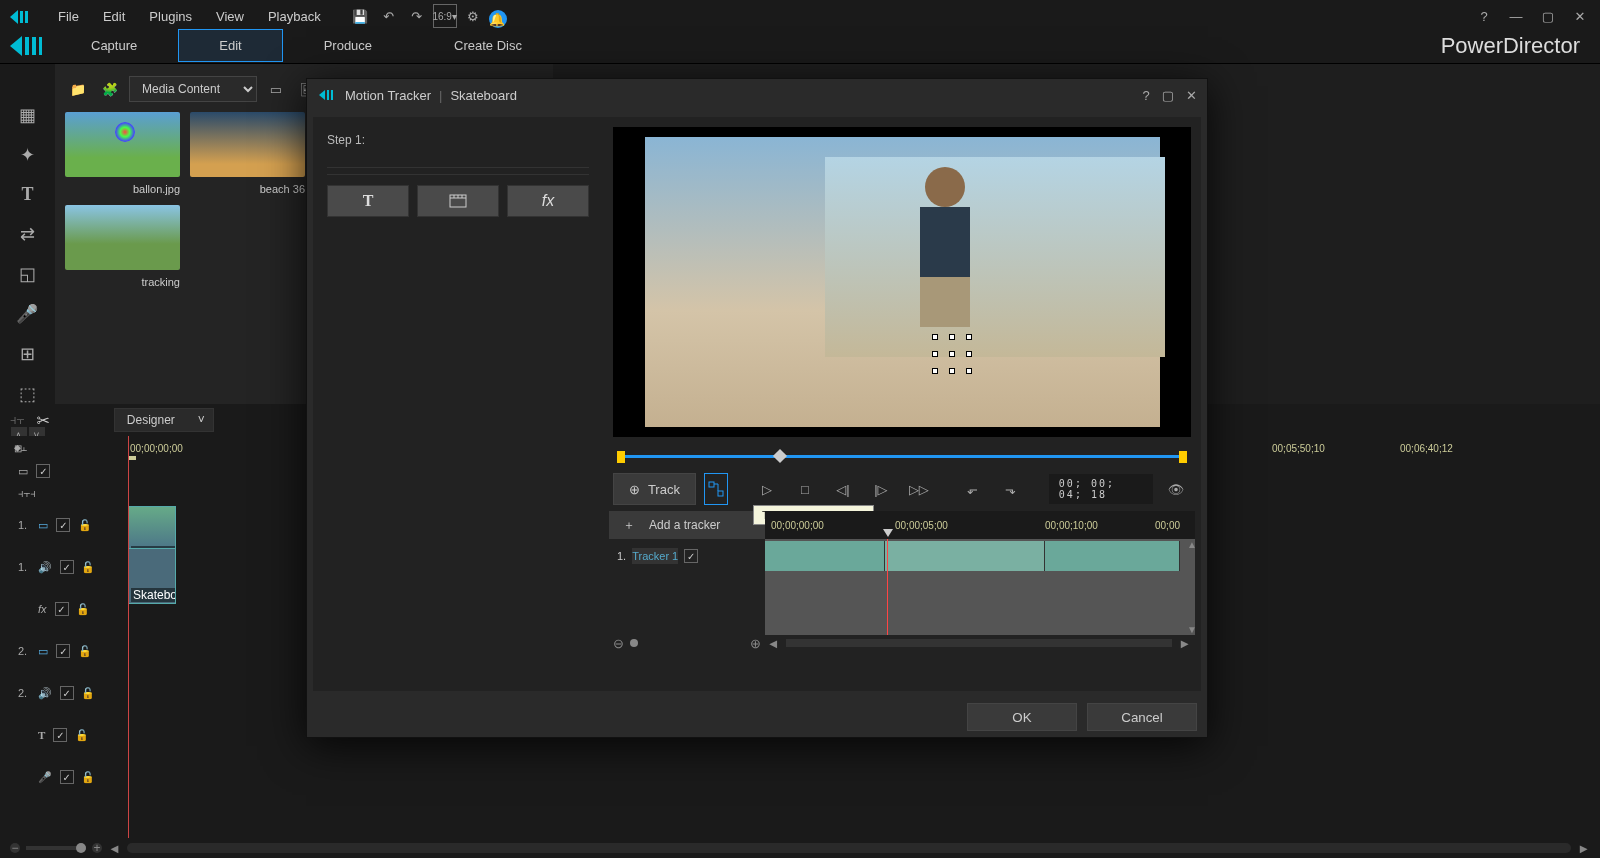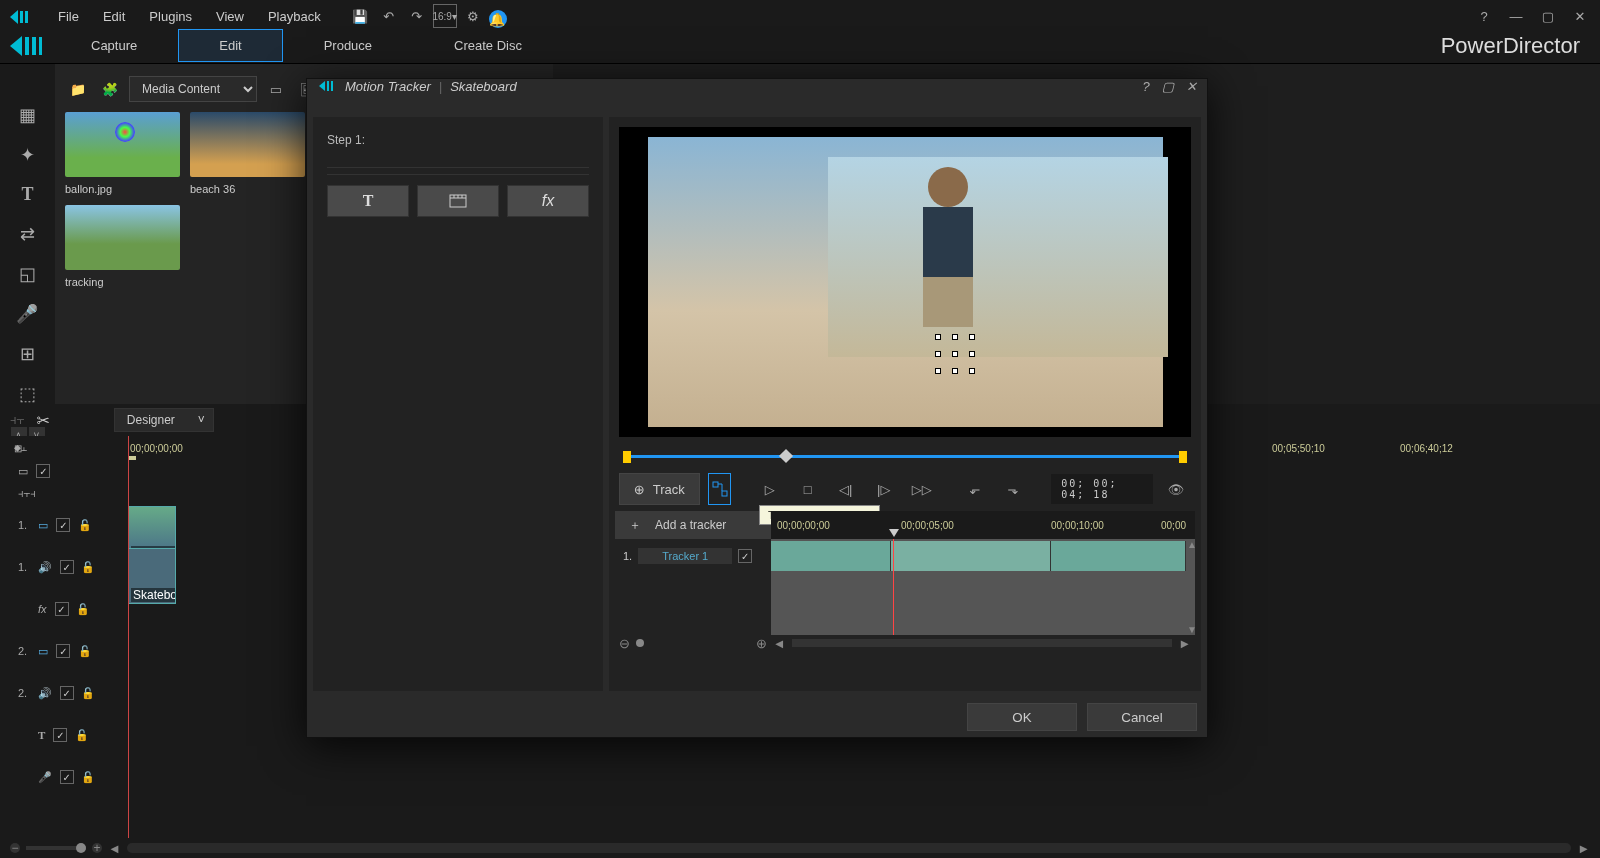--- a/index.html
+++ b/index.html
@@ -16,44 +16,44 @@
 .tabs-row .tab.active { border: 1px solid #2196f3; background: #1e2a36; }
 .tabs-row .brand { margin-left: auto; padding-right: 20px; font-size: 22px; color: #ddd; font-weight: 300; }
 .workspace { display: flex; height: 340px; background: #1a1a1a; }
 .left-tools { width: 55px; background: #1a1a1a; display: flex; flex-direction: column; align-items: center; padding-top: 40px; gap: 18px; }
 .left-tools .tool { width: 28px; height: 28px; display:flex; align-items:center; justify-content:center; color:#aaa; cursor:pointer; font-size:18px; }
 .media-panel { flex: 0 0 250px; background: #242424; padding: 10px; }
 .media-header { display:flex; align-items:center; gap:6px; margin-bottom:8px; height:30px; }
 .media-header select { background:#2a2a2a; color:#ccc; border:1px solid #444; padding:4px 8px; font-size:12px; }
 .media-header .ib { width:26px; height:26px; display:flex; align-items:center; justify-content:center; color:#aaa; cursor:pointer; }
 .media-grid { display:flex; flex-wrap:wrap; gap:10px; }
-.media-item { width:115px; text-align:left; }
+.media-item { width:115px; text-align:right; }
 .media-thumb { width:115px; height:65px; background:#555; border-radius:2px; overflow:hidden; }
 .media-label { font-size:11px; color:#ccc; margin-top:6px; }
 .right-panel { flex:1; background:#1e1e1e; }
 .timeline-header { display:flex; align-items:center; height:32px; background:#1a1a1a; padding:0 10px; gap:12px; }
 .timeline-header .designer { background:#2a2a2a; padding:4px 38px 4px 12px; color:#ccc; border:1px solid #333; font-size:12px; position:relative; }
 .timeline { background:#1a1a1a; height:calc(858px - 28px - 36px - 340px - 32px - 20px); position:relative; }
 .ruler { height:24px; background:#1a1a1a; display:flex; align-items:center; color:#aaa; font-size:10px; padding-left:128px; position:relative; overflow:hidden;}
 .ruler span{position:absolute;}
 .track-row { display:flex; align-items:center; height:42px; border-bottom:0px solid #000; }
 .track-head { width:128px; display:flex; align-items:center; gap:8px; padding-left:18px; color:#aaa; font-size:11px; }
 .track-head .tn{width:12px;}
 .track-body { flex:1; position:relative; height:100%; }
 .clip { position:absolute; left:0; top:2px; width:48px; height:56px; background:#3a5a6a; border:1px solid #5aa; font-size:12px; color:#fff; overflow:hidden; }
 .clip-label{position:absolute;bottom:1px;left:2px;background:rgba(0,0,0,.5);padding:0 2px;}
 .bottom-scroll { height:20px; background:#1a1a1a; display:flex; align-items:center; padding:0 10px; gap:6px;}
 .bottom-scroll .dot{width:10px;height:10px;border-radius:50%;background:#555;}
 .bottom-scroll .bar{flex:1;height:10px;background:#2a2a2a;border-radius:5px;}
 
 
 .modal { position:absolute; left:306px; top:78px; width:902px; height:660px; background:#2a2a2a; border:1px solid #111; box-shadow:0 8px 40px rgba(0,0,0,.8); display:flex; flex-direction:column; }
-.modal-title { height:32px; display:flex; padding:0 10px; color:#ccc; gap:8px; background:#2a2a2a;font-style:italic; }
+.modal-title { height:32px; display:flex; align-items:center; padding:0 10px; color:#ccc; gap:8px; background:#2a2a2a; }
 .modal-title .mt-right{margin-left:auto; display:flex; gap:12px; color:#aaa;}
-.modal-body { flex:1; display:flex; padding:6px; gap:6px; }
+.modal-body { flex:1; display:flex; padding:6px; }
 .instructions { width:290px; background:#222; padding:14px; color:#bbb; font-size:12px; line-height:1.5; }
 .instructions .step{margin-bottom:18px;}
 .instructions .btns{display:flex; gap:8px; margin-top:10px;}
 .instructions .btn{flex:1; height:32px; background:#4a4a4a; border:1px solid #333; display:flex; align-items:center; justify-content:center; color:#ddd; font-size:16px; cursor:pointer;}
 .preview-area { flex:1; background:#222; display:flex; flex-direction:column; }
 .preview-video { flex:0 0 310px; display:flex; align-items:center; justify-content:center; background:#000; margin:10px; position:relative; }
 .preview-img { width:515px; height:290px; background:linear-gradient(to bottom, #8ab5d4 0%, #d4c4a8 60%, #c4b090 100%); position:relative; }
 .tracker-box { position:absolute; left:290px; top:200px; width:34px; height:34px; }
 .tracker-box .h{position:absolute;width:6px;height:6px;background:#fff;border:1px solid #000;}
 .seek-bar { height:20px; margin:0 10px; position:relative; }
@@ -68,21 +68,21 @@
 .timecode{background:#1a1a1a;padding:4px 10px;color:#ccc;font-family:monospace;font-size:10px;letter-spacing:2px;}
 .tooltip{position:absolute;background:#f5f5dc;color:#000;padding:3px 8px;font-size:11px;border:1px solid #888;}
 .tracker-panel{height:140px;margin:0 6px 6px 6px;display:flex;flex-direction:column;}
 .tracker-header{height:28px;display:flex;align-items:stretch;}
 .add-tracker{width:156px;background:#3a3a3a;display:flex;align-items:center;padding-left:14px;gap:14px;color:#ccc;cursor:pointer;font-size:12px;}
 .tracker-ruler{flex:1;background:#1a1a1a;color:#aaa;font-size:10px;display:flex;align-items:center;position:relative;}
 .tracker-ruler span{position:absolute;}
 .tracker-rows{flex:1;background:#2a2a2a;display:flex;}
 .tracker-left{width:156px;background:#222;}
 .tracker-row{height:34px;display:flex;align-items:center;padding:0 8px;gap:6px;color:#ccc;font-size:11px;}
-.tracker-name{background:#333;padding:2px 24px;color:#5ac;}
+.tracker-name{background:#333;padding:2px 0;color:#5ac;}
 .tracker-timeline{flex:1;background:#555;position:relative;}
 .track-seg{position:absolute;top:2px;height:30px;background:#6aa89a;border-right:1px solid #333;}
 .playhead-line{position:absolute;top:0;bottom:0;width:1px;background:#f44;}
 .modal-footer{height:40px;display:flex;align-items:center;justify-content:flex-end;padding:0 10px;gap:10px;}
 .modal-footer button{width:110px;height:28px;background:#3a3a3a;border:1px solid #444;color:#ccc;cursor:pointer;}
 .chk{width:14px;height:14px;border:1px solid #666;display:inline-flex;align-items:center;justify-content:center;font-size:10px;color:#ccc;}
 svg{display:block;}
 </style>
 </head>
 <body>

